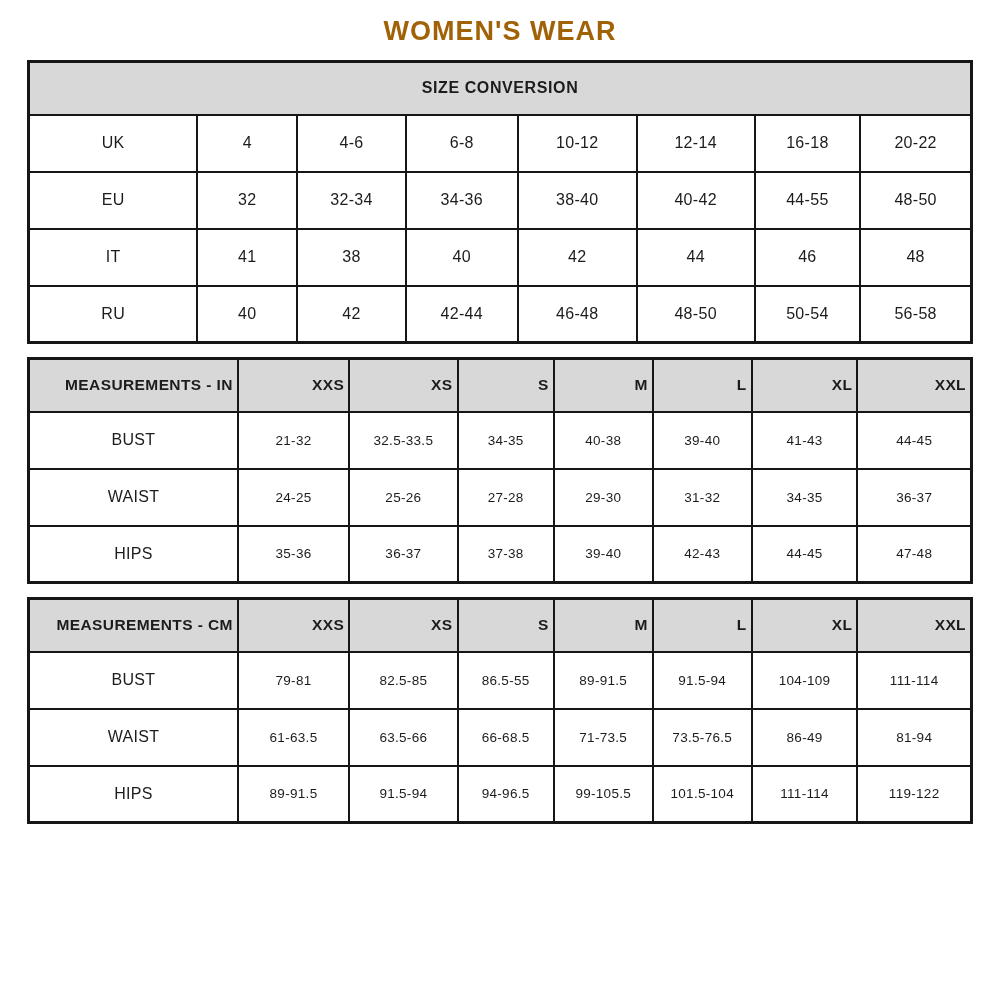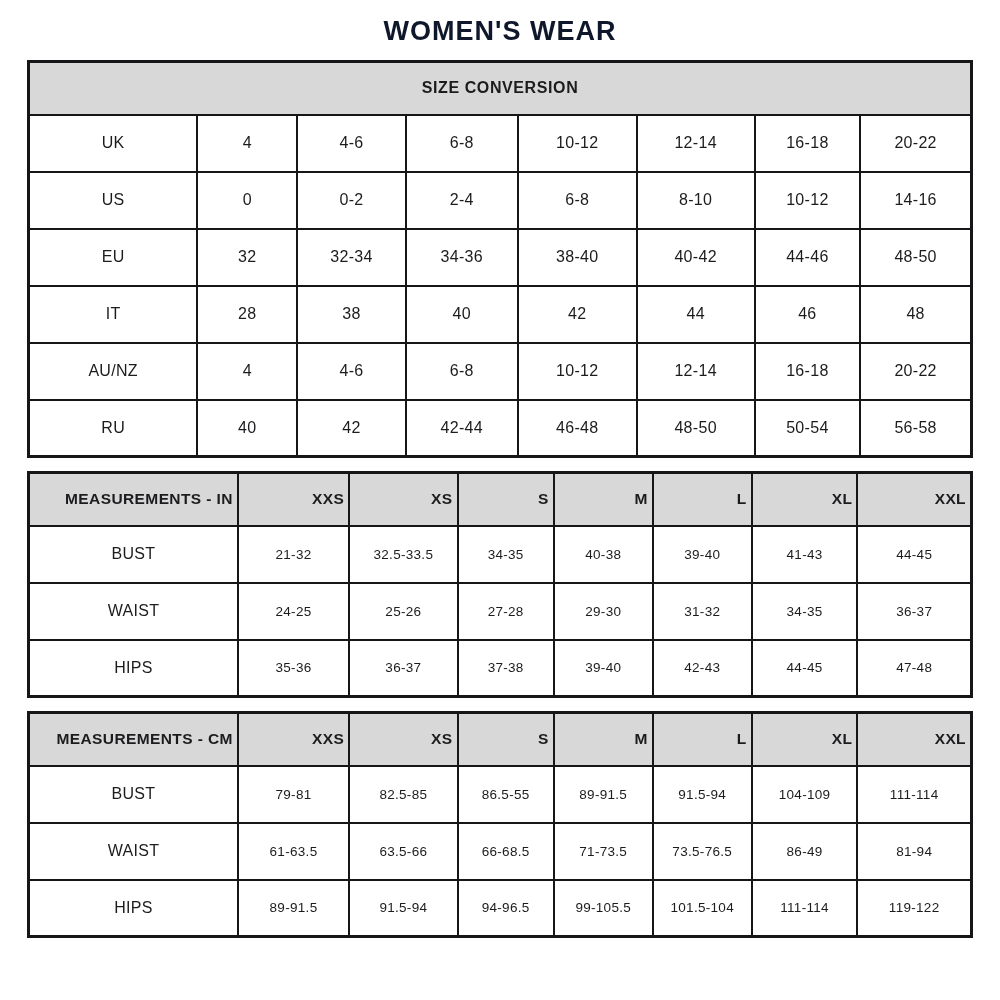--- a/index.html
+++ b/index.html
@@ -12,21 +12,21 @@
     overflow: hidden;
   }
   .sheet { padding: 12px 27px 0 27px; }
 
   .page-title {
     text-align: center;
     font-size: 27px;
     font-weight: bold;
     letter-spacing: 1px;
     margin: 4px 0 13px 0;
-    color: #0f172a;
+    color: #a16207;
   }
 
   table {
     width: 100%;
     border-collapse: collapse;
     table-layout: fixed;
     border: 3px solid #161618;
   }
   td {
     border: 2px solid #161618;
@@ -86,58 +86,38 @@
       <td class="row-label">UK</td>
       <td>4</td>
       <td>4-6</td>
       <td>6-8</td>
       <td>10-12</td>
       <td>12-14</td>
       <td>16-18</td>
       <td>20-22</td>
     </tr>
     <tr>
-      <td class="row-label">US</td>
-      <td>0</td>
-      <td>0-2</td>
-      <td>2-4</td>
-      <td>6-8</td>
-      <td>8-10</td>
-      <td>10-12</td>
-      <td>14-16</td>
-    </tr>
-    <tr>
       <td class="row-label">EU</td>
       <td>32</td>
       <td>32-34</td>
       <td>34-36</td>
       <td>38-40</td>
       <td>40-42</td>
-      <td>44-46</td>
+      <td>44-55</td>
       <td>48-50</td>
     </tr>
     <tr>
       <td class="row-label">IT</td>
-      <td>28</td>
+      <td>41</td>
       <td>38</td>
       <td>40</td>
       <td>42</td>
       <td>44</td>
       <td>46</td>
       <td>48</td>
-    </tr>
-    <tr>
-      <td class="row-label">AU/NZ</td>
-      <td>4</td>
-      <td>4-6</td>
-      <td>6-8</td>
-      <td>10-12</td>
-      <td>12-14</td>
-      <td>16-18</td>
-      <td>20-22</td>
     </tr>
     <tr>
       <td class="row-label">RU</td>
       <td>40</td>
       <td>42</td>
       <td>42-44</td>
       <td>46-48</td>
       <td>48-50</td>
       <td>50-54</td>
       <td>56-58</td>

